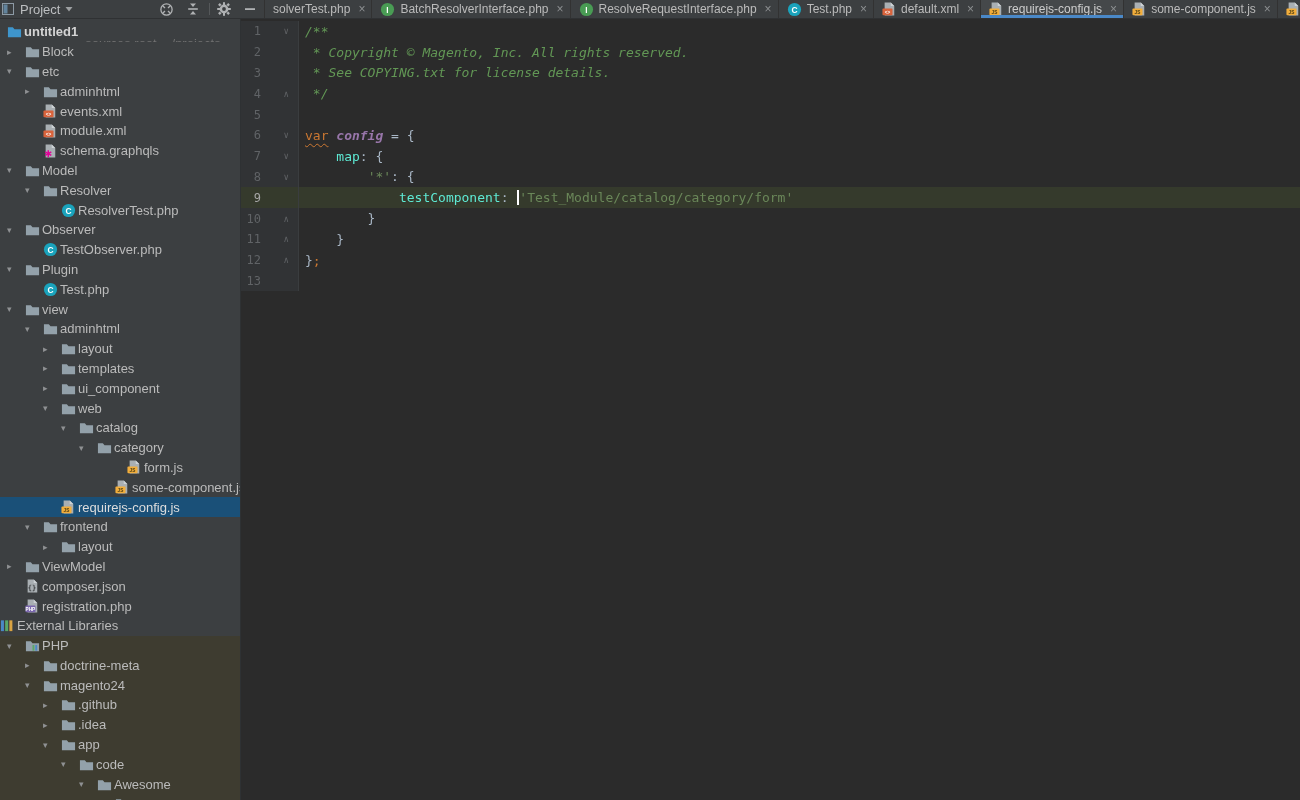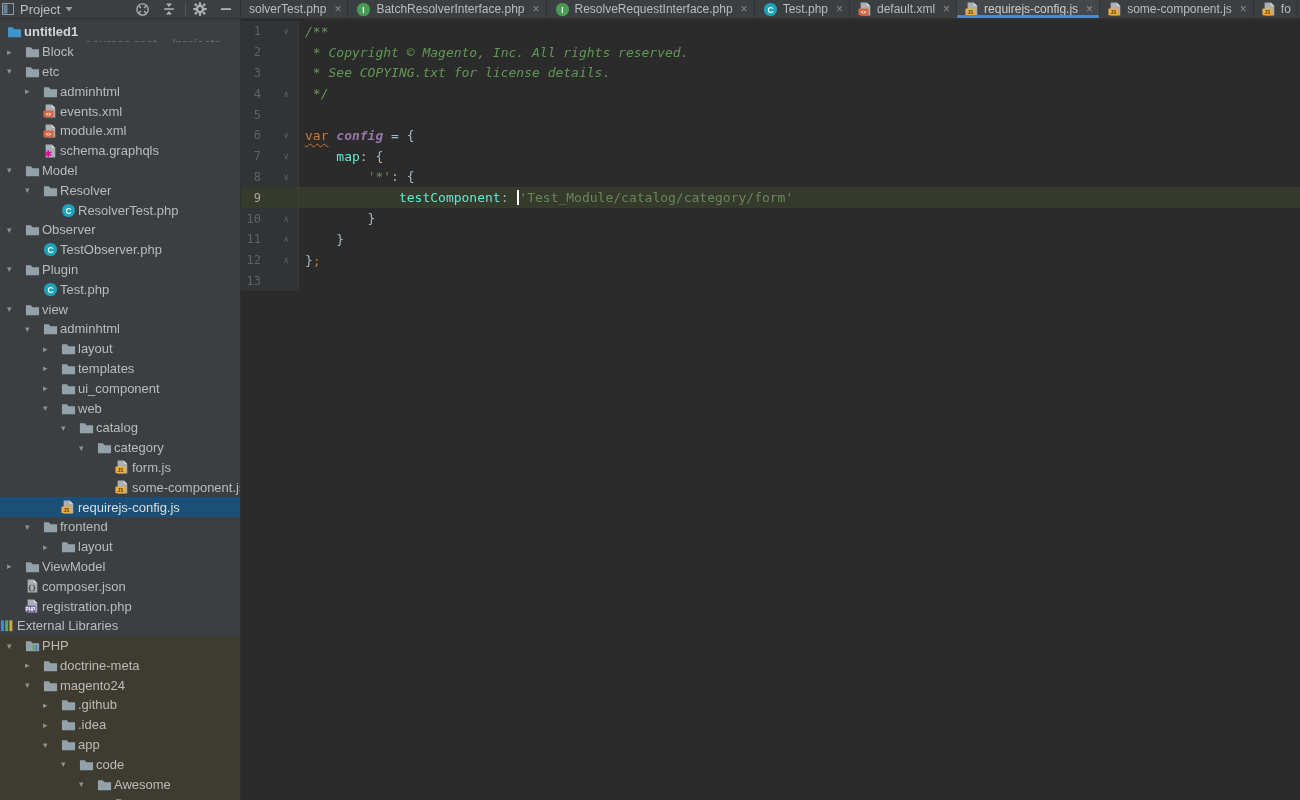--- a/index.html
+++ b/index.html
@@ -7,21 +7,21 @@
   body {
     width:1300px; height:800px; overflow:hidden;
     background:#2b2b2b;
     font-family:"Liberation Sans", sans-serif;
     -webkit-font-smoothing:antialiased;
   }
   #app { width:1300px; height:800px; display:flex; flex-direction:column; }
 
   
   #topbar { height:19px; flex:none; background:#3c3f41; display:flex; align-items:stretch; border-bottom:1px solid #2f3133; }
-  #project-header { width:241px; flex:none; display:flex; align-items:center; padding-left:2px; border-right:1px solid #323232; overflow:hidden; }
+  #project-header { width:265px; flex:none; display:flex; align-items:center; padding-left:2px; border-right:1px solid #323232; overflow:hidden; }
   #project-header .tb-icon { display:inline-flex; align-items:center; flex:none; }
   #project-label { color:#bcbec0; font-size:13px; margin-left:6px; }
   #project-caret { margin-left:5px; }
   #hdr-spacer { flex:1; }
   .hdr-sep { width:1px; height:12px; background:#55585a; margin:0 7px 0 9px; flex:none; }
 
   #tabs { flex:1; display:flex; overflow:hidden; }
   .tab { display:flex; align-items:center; flex:none; padding:0 6px 0 8px; border-right:1px solid #323232; color:#bbbbbb; font-size:12px; position:relative; white-space:nowrap;text-align:right; }
   .tab.active { background:#45484a; color:#cdcdcd; }
   .tab.active::after { content:""; position:absolute; left:0; right:0; bottom:0; height:3px; background:#4a88c7; }
@@ -413,21 +413,21 @@
         </div>
         <div class="trow" style="padding-left: 78px;">
           <span class="arrow">▾</span>
           <span class="ticon2">
             <svg width="15" height="15" viewBox="0 0 16 16">
               <path fill="#93a1aa" d="M1 3.5h5.2L8 5.5h7V14H1z"></path>
             </svg>
           </span>
           <span class="tlabel">category</span>
         </div>
-        <div class="trow" style="padding-left: 96px;">
+        <div class="trow" style="padding-left: 96px; margin-left: 12px;">
           <span class="arrow"></span>
           <span class="ticon2">
             <svg width="14" height="16" viewBox="0 0 16 17">
               <path fill="#a9afb3" d="M3 1h7l4 4v11H3z"></path>
               <path fill="#cdd2d5" d="M10 1l4 4h-4z"></path>
               <rect x="0.5" y="8" width="11.5" height="7.5" rx="1" fill="#f2ae3c"></rect>
               <text x="6.2" y="13.8" font-size="5.4" font-weight="bold" fill="#4a3b10" text-anchor="middle" font-family="Liberation Sans, sans-serif">JS</text>
             </svg>
           </span>
           <span class="tlabel">form.js</span>

